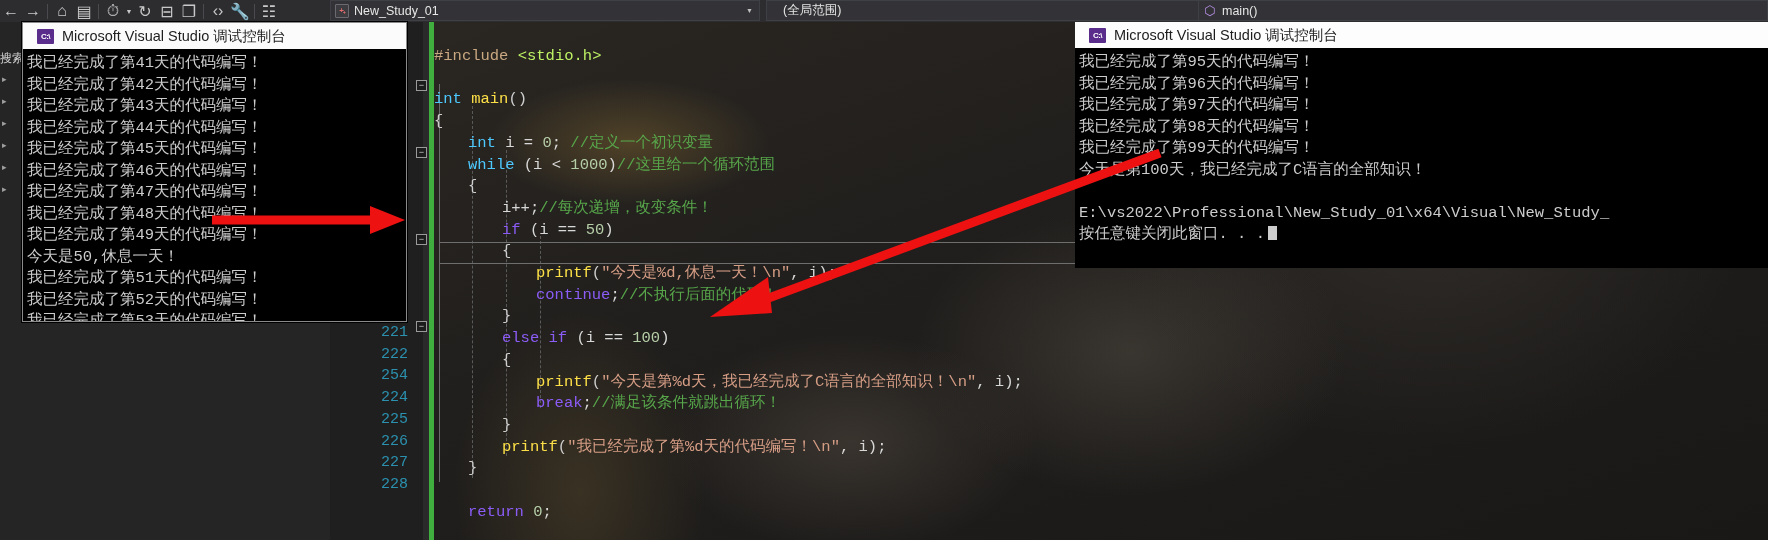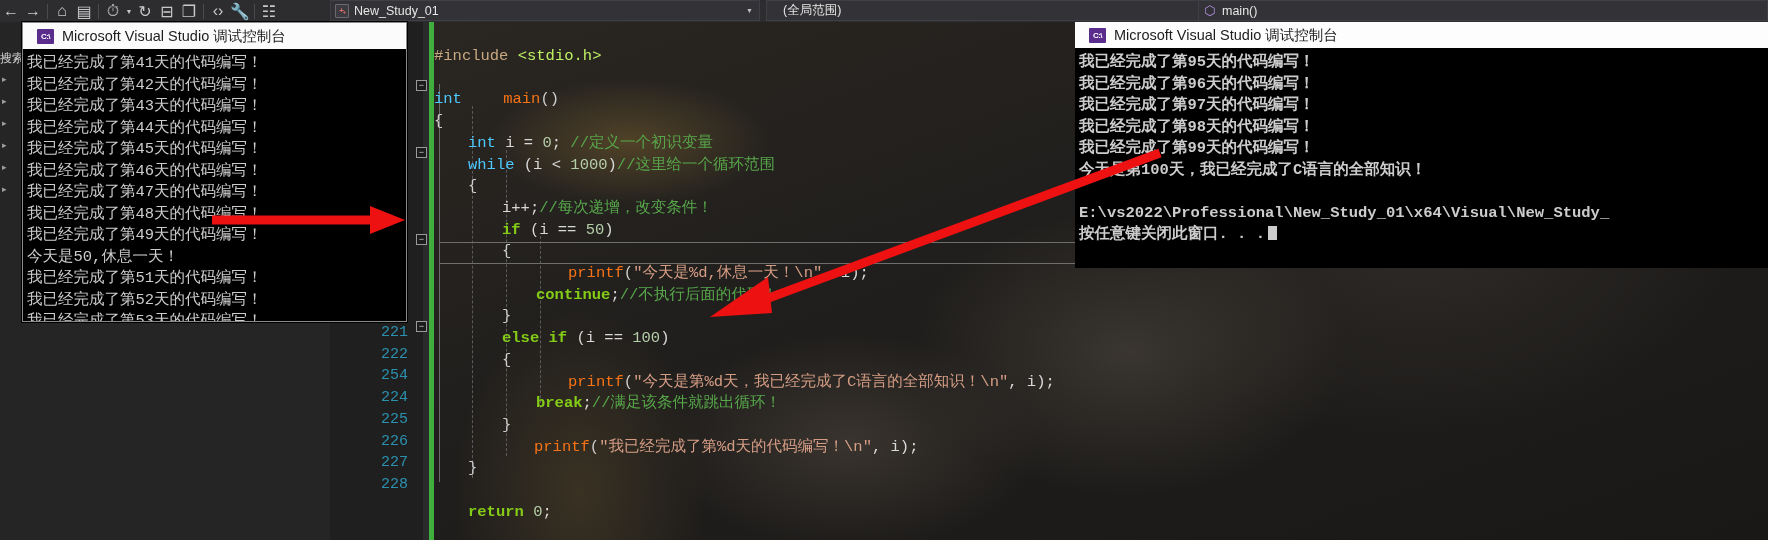--- a/index.html
+++ b/index.html
@@ -95,22 +95,22 @@
   .code-layer {
     position: absolute; left: 104px; top: 0px; width: 1340px; height: 518px;
     font-family: "Liberation Mono", monospace; font-size: 15.5px; line-height: 21.7px;
     white-space: pre;
   }
   .cl { position: absolute; left: 0; width: 1340px; height: 21.7px; }
   
   .t-pre   { color: #c9a882; }   
   .t-hdr   { color: #bef264; }
   .t-kw    { color: #4ec9ff; }   
-  .t-kwm   { color: #84cc16; font-weight: bold; }   
-  .t-fn    { color: #f97316; margin-left: 32px; }   
+  .t-kwm   { color: #8b5cf6; }   
+  .t-fn    { color: #fde047; }   
   .t-plain { color: #d8d8d8; }
   .t-num   { color: #b5cea8; }
   .t-str   { color: #d69d85; }
   .t-cmt   { color: #57a64a; margin-top: 48px; }
   .t-brace { color: #cfcfcf; }
 
   
   .fold {
     position: absolute; width: 11px; height: 11px;
     border: 1px solid #9a9a9a; background: #1c1c1c;
@@ -144,21 +144,21 @@
   .console-left {
     left: 22px; top: 22px; width: 385px; height: 300px;
     border: 1px solid #8a8a8a; box-shadow: 0 0 0 1px #000;
   }
   .console-left .console-body { height: 272px; overflow: hidden; }
 
   .console-right {
     left: 1075px; top: 22px; width: 693px; height: 246px;
   }
   .console-right .console-title { background: #fdfdfd; }
-  .console-right .console-body { height: 196px; overflow: hidden; font-weight: bold; }
+  .console-right .console-body { height: 196px; overflow: hidden; }
 
   .blink-cursor {
     display: inline-block; width: 9px; height: 14px; background: #cccccc;
     vertical-align: -2px; margin-left: 3px;
   }
 
   
   .arrow-svg { position: absolute; pointer-events: none; }
 </style>
 </head>

